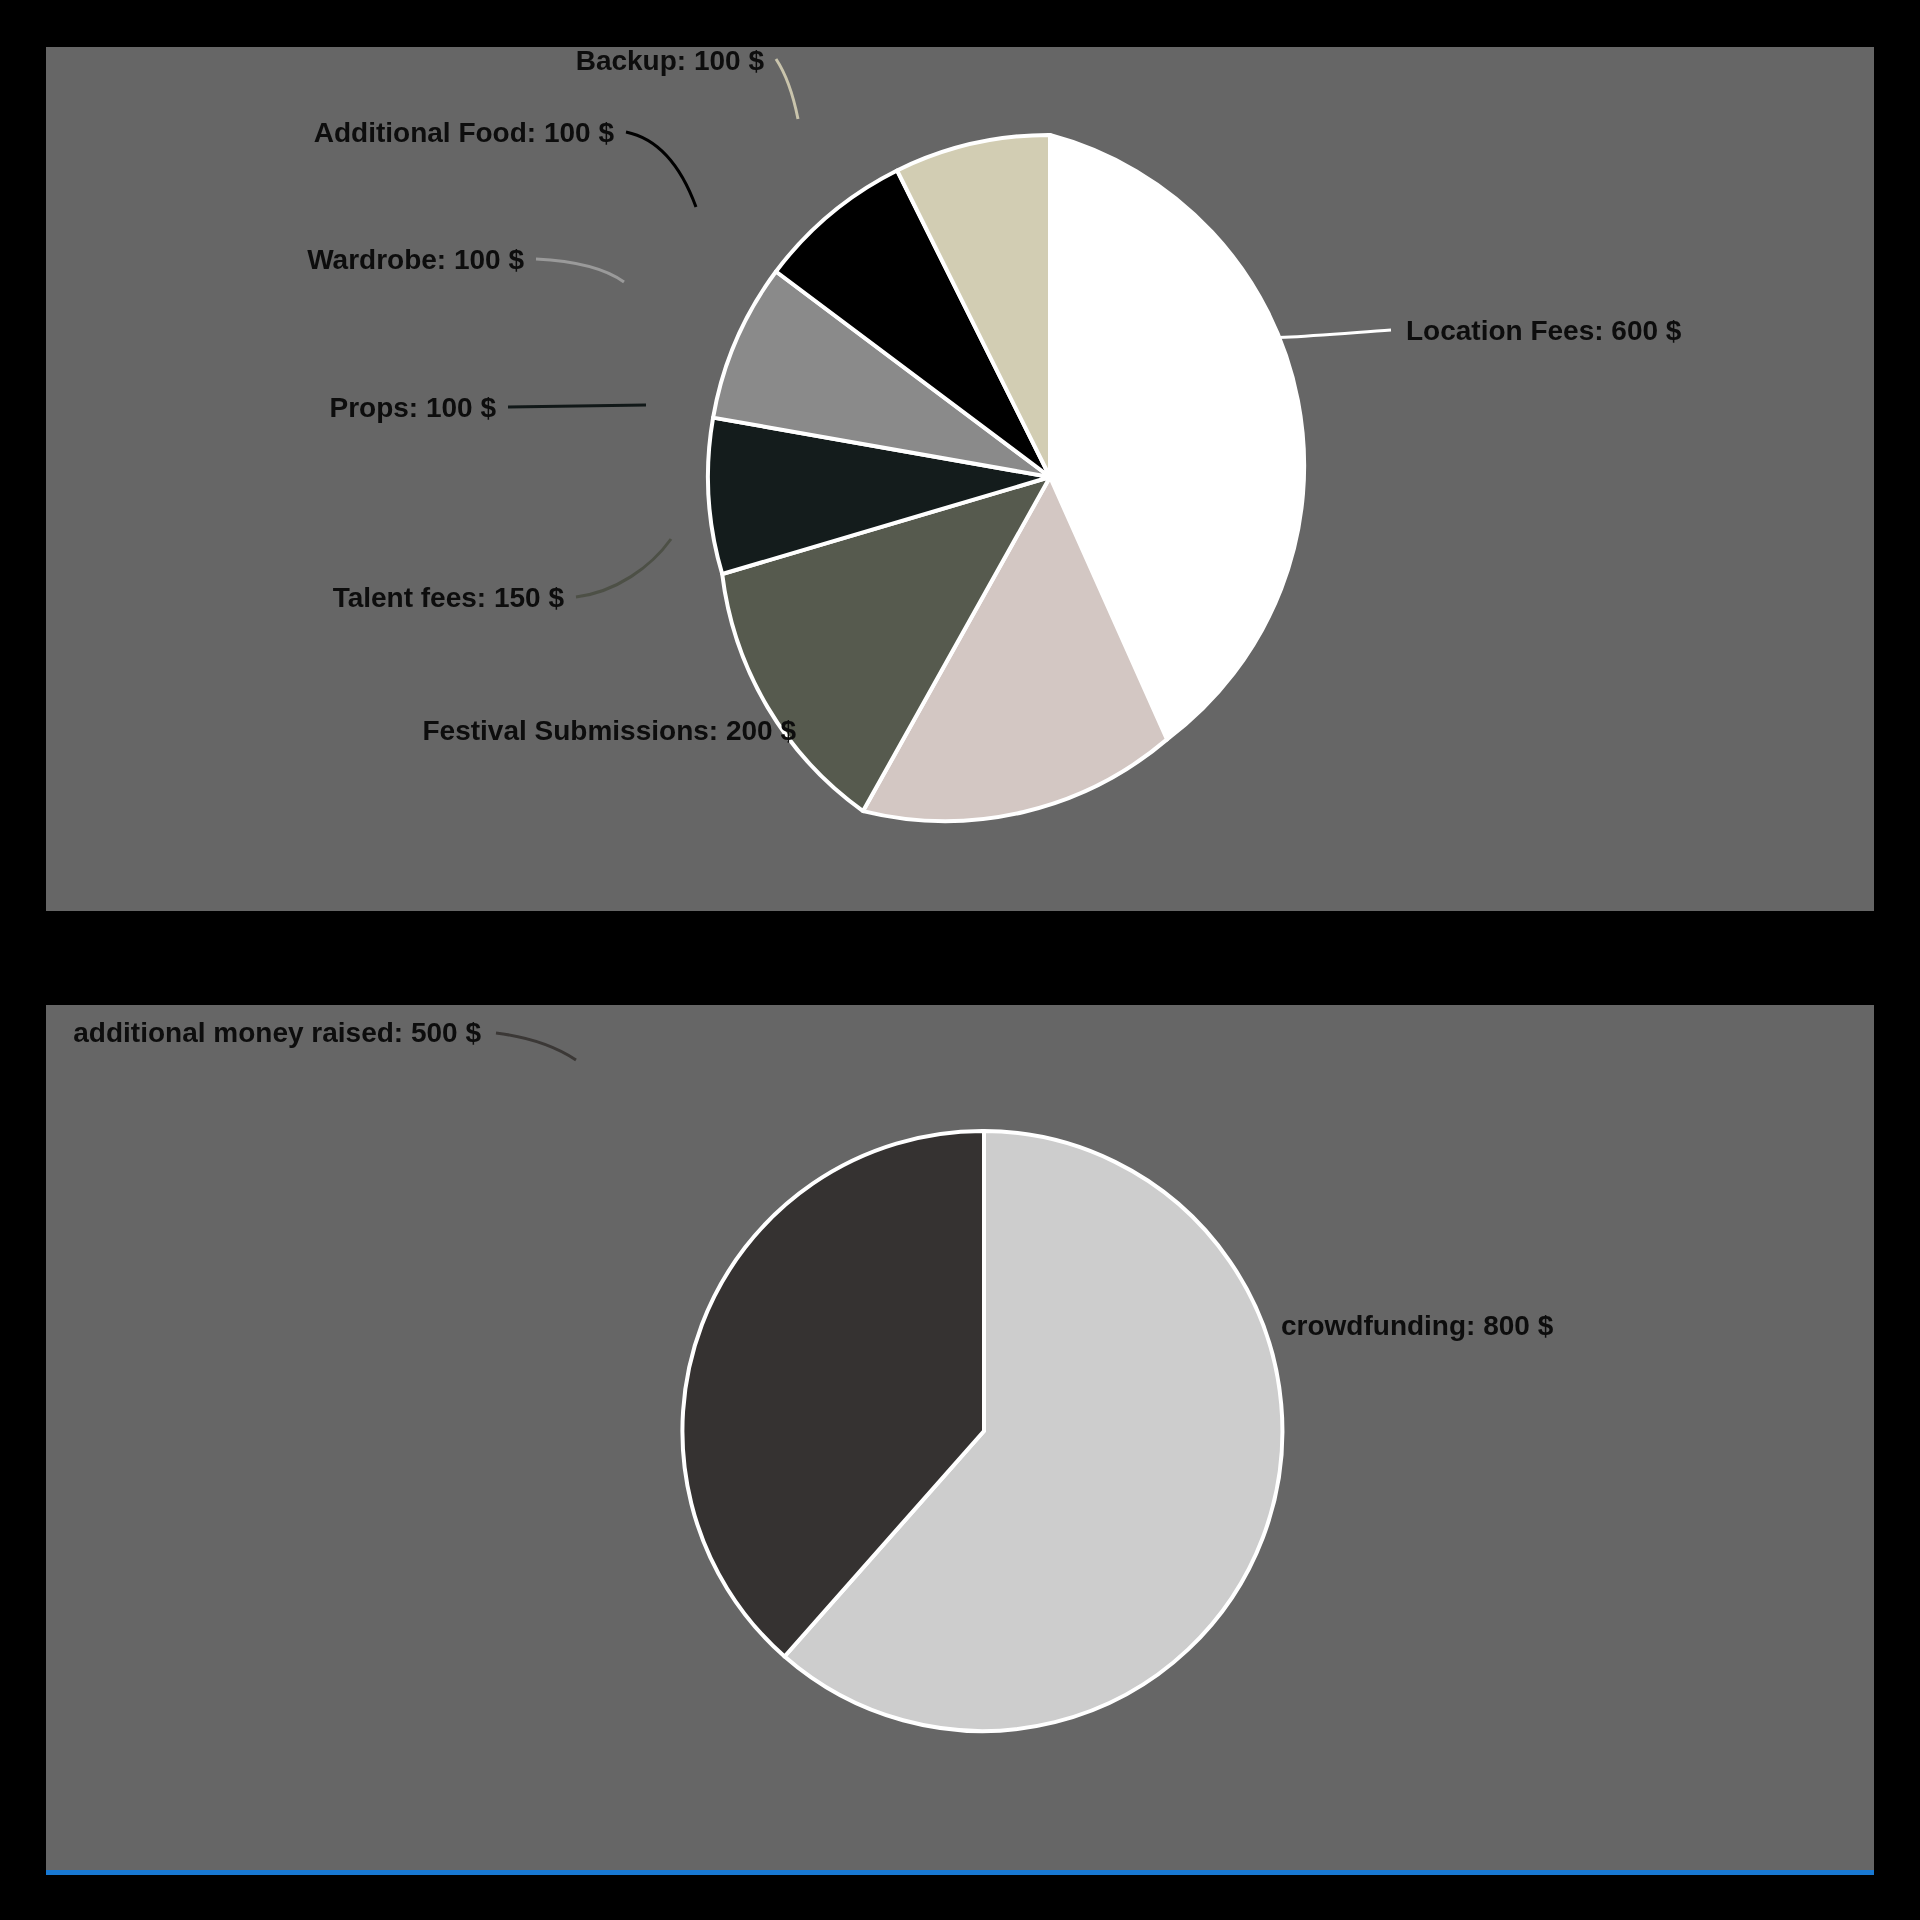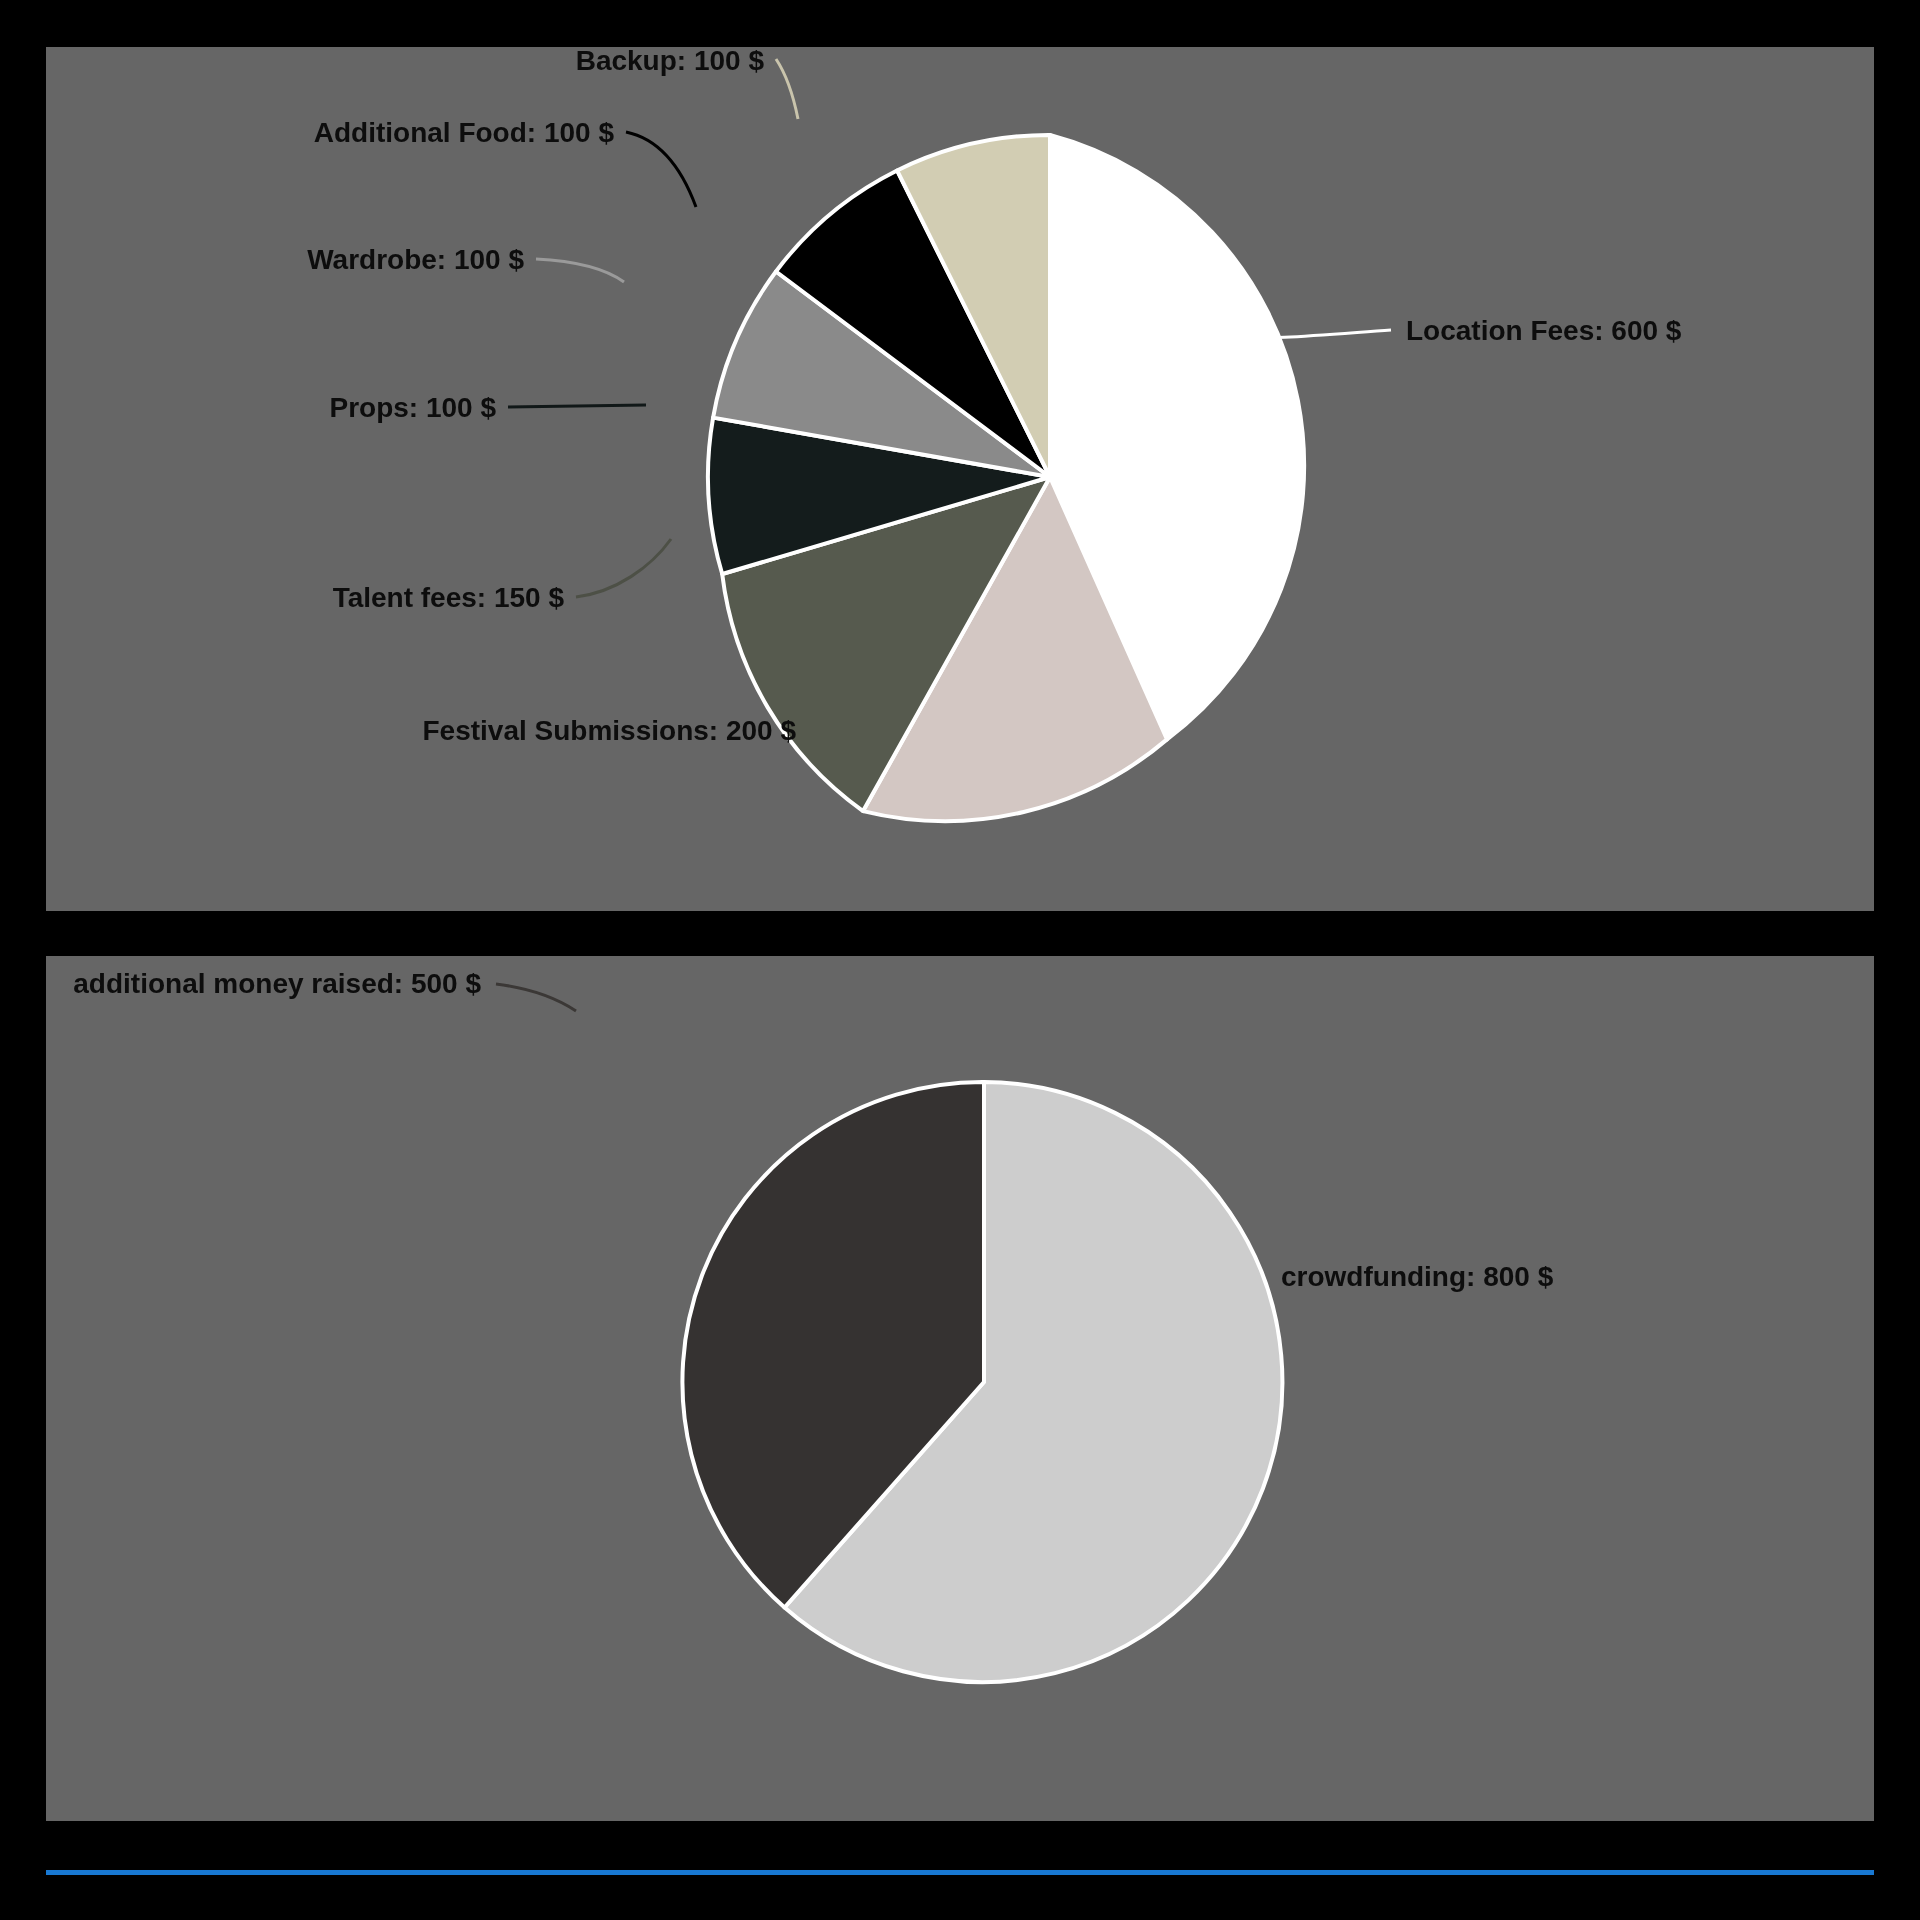--- a/index.html
+++ b/index.html
@@ -26,21 +26,21 @@
     overflow: visible;
   }
   #panel-expenses {
     left: 46px;
     top: 47px;
     width: 1828px;
     height: 864px;
   }
   #panel-funding {
     left: 46px;
-    top: 956px;
+    top: 1005px;
     width: 1828px;
     height: 865px;
   }
   .panel-accent {
     position: absolute;
     left: 46px;
     top: 1870px;
     width: 1828px;
     height: 5px;
     background: #1878d2;

